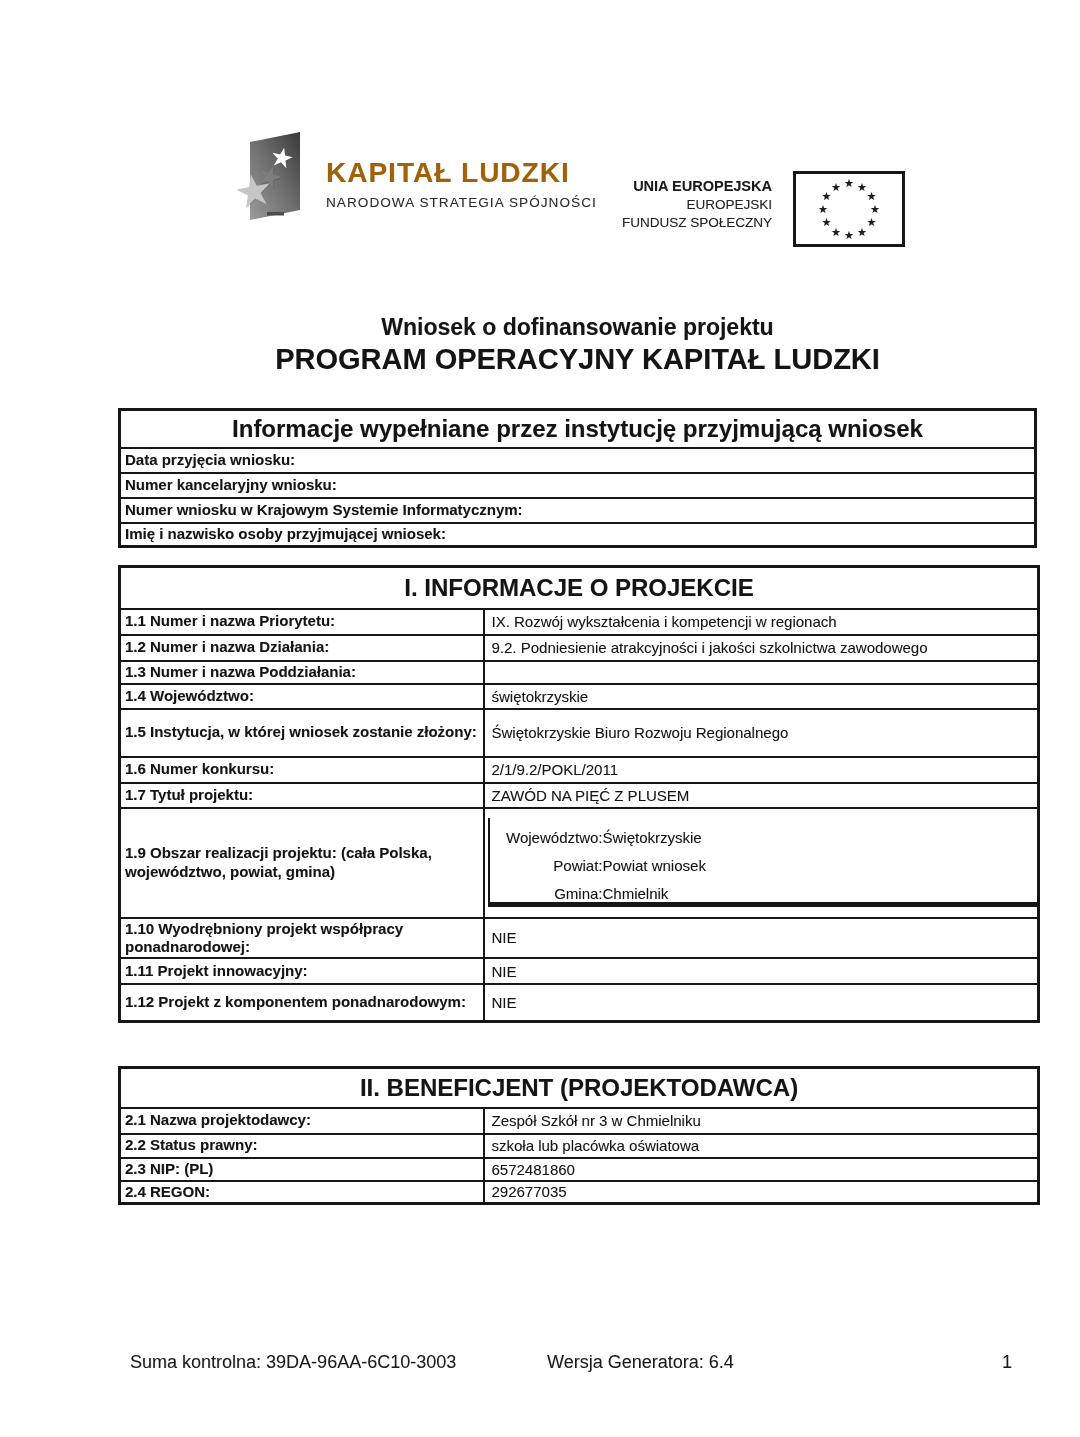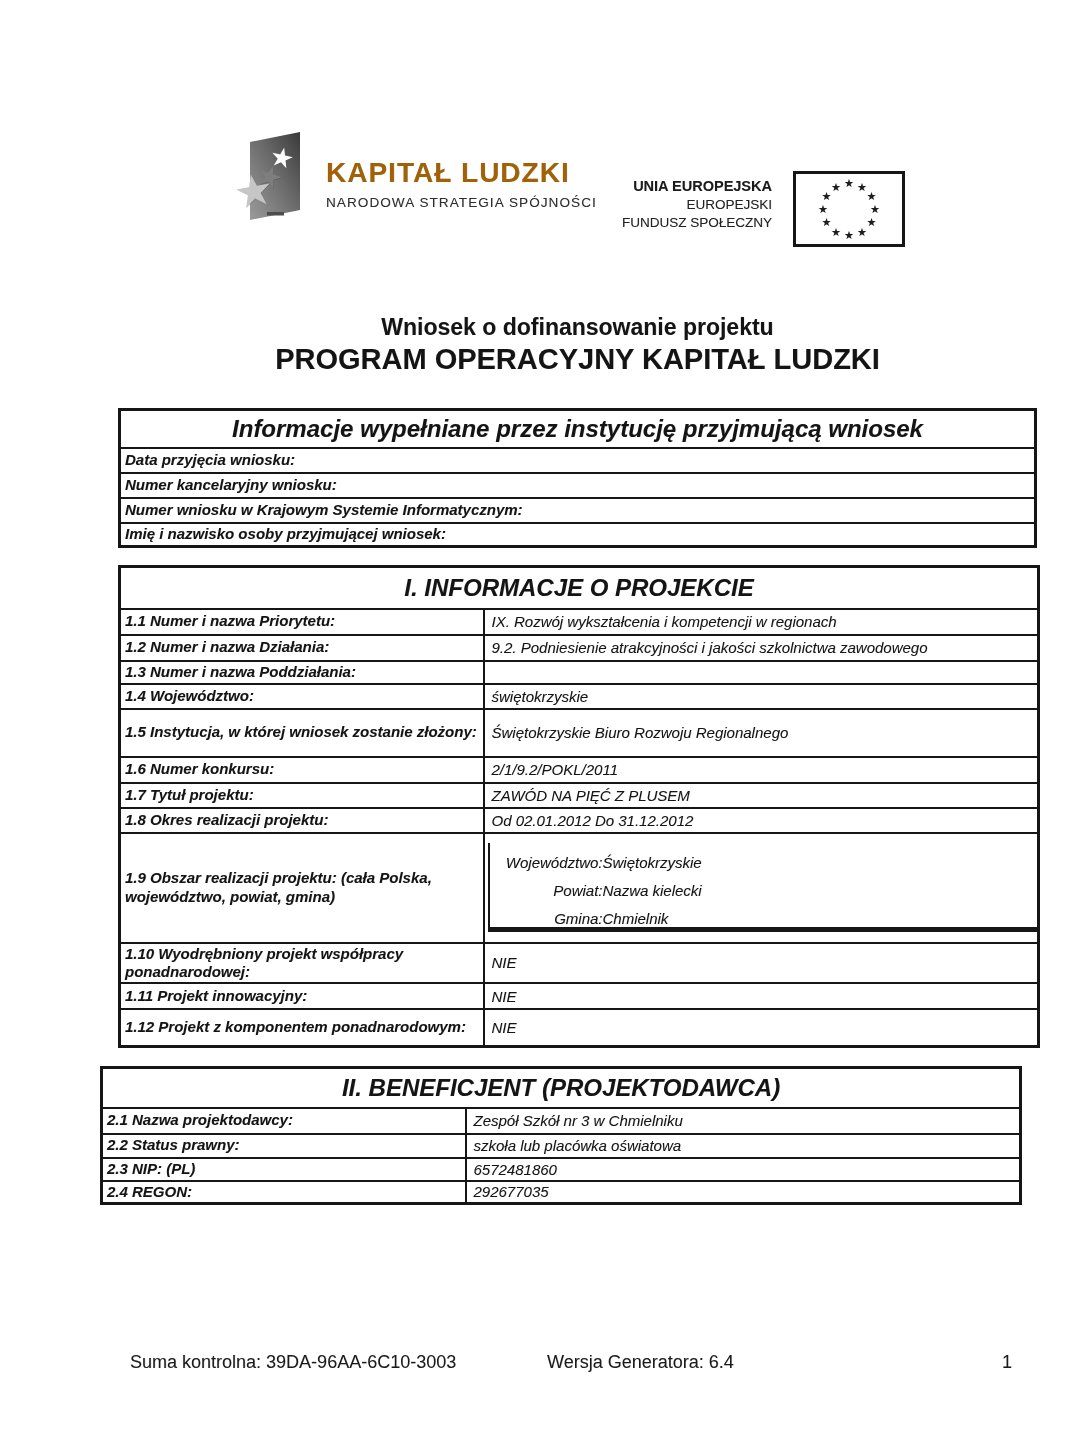--- a/index.html
+++ b/index.html
@@ -21,27 +21,27 @@
   .eu-l1 { font-size:14.5px; font-weight:bold; color:#1b1b1b; }
   .eu-l2, .eu-l3 { font-size:13.5px; color:#222; }
 
   
   .title-block { position:absolute; left:118px; top:297px; width:919px; text-align:center;margin-top:15px; }
   .title-l1 { font-size:23px; font-weight:bold; line-height:31px; }
   .title-l2 { font-size:29px; font-weight:bold; line-height:33px; }
 
   
   table.tbl { border-collapse:collapse; table-layout:fixed; width:919px; border:3px solid #161616; }
-  table.tbl td, table.tbl th { border:2px solid #161616; vertical-align:middle; overflow:hidden;font-style:italic; }
+  table.tbl td, table.tbl th { border:2px solid #161616; vertical-align:middle; overflow:hidden; }
   .section-header { font-size:24px; font-weight:bold; text-align:center; padding:2px 0; }
   td.lbl { font-size:15px; font-weight:bold; padding:1px 5px 1px 4px; line-height:1.22; }
   td.val { font-size:15px; padding:1px 4px 1px 7px; }
   .tbl-intake   { position:absolute; left:118px; top:408px; }
   .tbl-project  { position:absolute; left:118px; top:565px; }
-  .tbl-benef    { position:absolute; left:100px; top:1066px; }
+  .tbl-benef    { position:absolute; left:118px; top:1066px; }
 
   
   td.area-cell { padding:0; vertical-align:top; }
   .area-box { margin-left:3px; border-left:2px solid #161616; border-bottom:5px solid #161616;
               padding:10px 6px 4px 9px; height:89px; }
   .area-entry { display:flex; font-size:15px; line-height:20px; margin-bottom:8px; }
   .area-key { width:104px; flex:0 0 auto;text-align:right; }
 
   
   .footer { position:absolute; left:130px; top:1352px; width:882px; height:24px; font-size:18px; color:#1b1b1b; }
@@ -155,35 +155,31 @@
       <td class="val">Świętokrzyskie Biuro Rozwoju Regionalnego</td>
     </tr>
     <tr style="height:26px">
       <td class="lbl">1.6 Numer konkursu:</td>
       <td class="val">2/1/9.2/POKL/2011</td>
     </tr>
     <tr style="height:25px">
       <td class="lbl">1.7 Tytuł projektu:</td>
       <td class="val">ZAWÓD NA PIĘĆ Z PLUSEM</td>
     </tr>
-    <tr style="height:25px">
-      <td class="lbl">1.8 Okres realizacji projektu:</td>
-      <td class="val">Od 02.01.2012 Do 31.12.2012</td>
-    </tr>
     <tr style="height:110px">
       <td class="lbl">1.9 Obszar realizacji projektu: (cała Polska, województwo, powiat, gmina)</td>
       <td class="val area-cell">
         <div class="area-box">
           <div class="area-entry">
             <span class="area-key">Województwo:</span>
             <span class="area-val">Świętokrzyskie</span>
           </div>
           <div class="area-entry">
             <span class="area-key">Powiat:</span>
-            <span class="area-val">Nazwa kielecki</span>
+            <span class="area-val">Powiat wniosek</span>
           </div>
           <div class="area-entry">
             <span class="area-key">Gmina:</span>
             <span class="area-val">Chmielnik</span>
           </div>
         </div>
       </td>
     </tr>
     <tr style="height:36px">
       <td class="lbl">1.10 Wyodrębniony projekt współpracy ponadnarodowej:</td>

